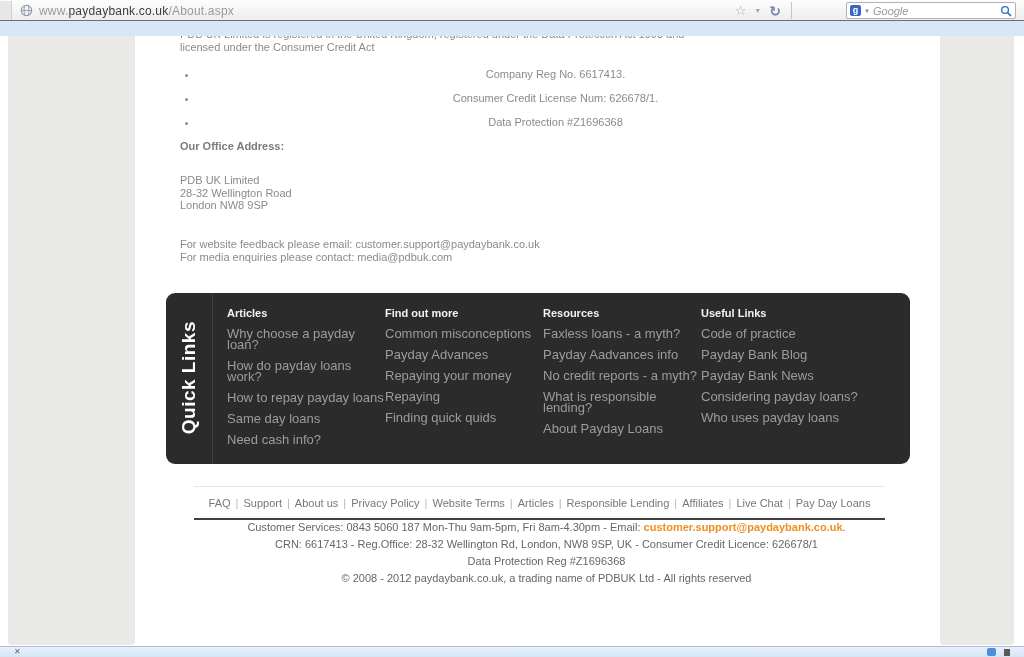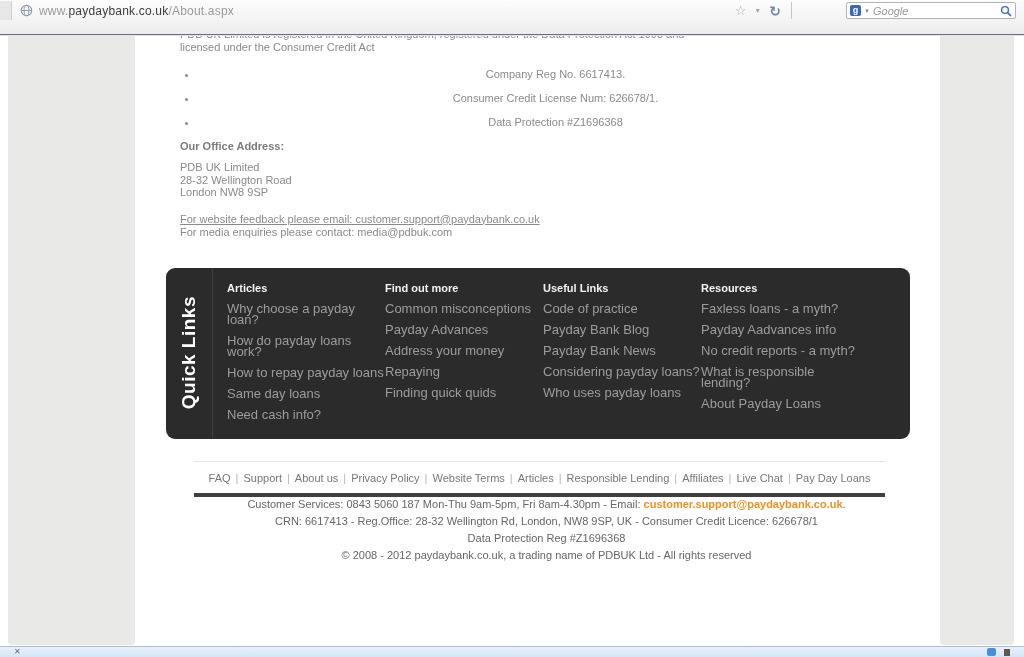--- a/index.html
+++ b/index.html
@@ -1,20 +1,20 @@
 <!DOCTYPE html>
 <html><head>
 <meta charset="utf-8">
 <style>
   * { margin:0; padding:0; box-sizing:border-box; }
   html,body { width:1024px; height:657px; overflow:hidden; background:#fff;
     font-family:"Liberation Sans","DejaVu Sans",sans-serif; }
 
   
-  #chrome { position:absolute; top:0; left:0; width:1024px; height:35px;
+  #chrome { position:absolute; top:0; left:0; width:1024px; height:21px;
     background:linear-gradient(#fdfdfd,#ededed); border-bottom:1px solid #6e6e6e; z-index:10; }
   #urlbar { position:absolute; left:0; top:1px; height:19px; width:800px; display:flex; align-items:center; }
   .edge-sliver { width:12px; height:19px; background:#e7e7e7; border-right:1px solid #cfcfcf; }
   #globe-icon { margin:0 6px 0 8px; width:13px; height:13px; }
   .url-text { font-size:12px; letter-spacing:.2px; white-space:nowrap; }
   .url-www,.url-path { color:#9a9a9a; }
   .url-domain { color:#3c3c3c; }
   #urlbar-right { position:absolute; right:230px; top:0; height:21px; display:flex; align-items:center; gap:8px; }
   .chrome-glyph { font-size:13px; color:#ababab; line-height:1; }
   .chrome-caret { font-size:7px; color:#a5a5a5; }
@@ -40,38 +40,38 @@
   #side-right { left:940px; width:74px; }
 
   
   #content { position:absolute; top:21px; left:135px; width:805px; z-index:1;
     color:#8a8a8a; font-size:11px; }
   #content-inner { padding:7px 27px 0 45px; }
   .intro { line-height:13px; }
   #reg-bullet-list { list-style:disc; margin:14px 0 0 18px; color:#8a8a8a; }
   #reg-bullet-list li { margin-bottom:12px;text-align:center; }
   .office-heading { font-weight:bold; color:#7b7b7b; margin-top:3px; }
-  .address { margin-top:9px; line-height:12.5px; }
+  .address { margin-top:22px; line-height:12.5px; }
   .contact-line { margin-top:1px; }
-  .contact-line.first { margin-top:14px;text-decoration:underline; }
+  .contact-line.first { margin-top:26px; }
 
   
   #quicklinks { position:relative; margin:30px 0 0 -14px; width:744px; height:171px;
     background:#2b2b2b; border-radius:9px; }
   #ql-strip { position:absolute; left:0; top:0; width:47px; height:100%;
     border-right:1px solid #3f3f3f; display:flex; align-items:center; justify-content:center; }
   #ql-label { writing-mode:vertical-rl; transform:rotate(180deg); color:#fff; font-size:19px;
     font-weight:bold; letter-spacing:.5px; white-space:nowrap; }
   #ql-columns { position:absolute; left:61px; top:14px; display:flex; }
   .ql-col { width:158px; }
   .ql-header { color:#f2f2f2; font-weight:bold; font-size:11px; margin-bottom:9px; }
   .ql-link { display:block; color:#9c9c9c; font-size:13px; text-decoration:none; margin-bottom:10px; line-height:11px; }
 
   
-  #footer-nav { margin:22px 28px 0 14px; border-top:1px solid #e6e6e6; border-bottom:4px solid #404040;
+  #footer-nav { margin:22px 28px 0 14px; border-top:1px solid #e6e6e6; border-bottom:2px solid #404040;
     padding:10px 0 9px 0; text-align:center; color:#aaa; font-size:11px; }
   #footer-nav a { color:#777; text-decoration:none; margin:0 5px; }
   .pipe { color:#b5b5b5; }
 
   
   #footer-info { margin-top:2px; text-align:center; color:#666; font-size:11px; }
   #footer-info p { margin-bottom:6px; line-height:11px; }
   #customer-email { color:#ef8f1f; text-decoration:none; font-weight:bold; }
 
   
@@ -147,39 +147,39 @@
             <a class="ql-link" href="#">Why choose a payday loan?</a>
             <a class="ql-link" href="#">How do payday loans work?</a>
             <a class="ql-link" href="#">How to repay payday loans</a>
             <a class="ql-link" href="#">Same day loans</a>
             <a class="ql-link" href="#">Need cash info?</a>
           </div>
           <div class="ql-col">
             <div class="ql-header">Find out more</div>
             <a class="ql-link" href="#">Common misconceptions</a>
             <a class="ql-link" href="#">Payday Advances</a>
-            <a class="ql-link" href="#">Address your money</a>
+            <a class="ql-link" href="#">Repaying your money</a>
             <a class="ql-link" href="#">Repaying</a>
             <a class="ql-link" href="#">Finding quick quids</a>
+          </div>
+          <div class="ql-col">
+            <div class="ql-header">Resources</div>
+            <a class="ql-link" href="#">Faxless loans - a myth?</a>
+            <a class="ql-link" href="#">Payday Aadvances info</a>
+            <a class="ql-link" href="#">No credit reports - a myth?</a>
+            <a class="ql-link" href="#">What is responsible lending?</a>
+            <a class="ql-link" href="#">About Payday Loans</a>
           </div>
           <div class="ql-col">
             <div class="ql-header">Useful Links</div>
             <a class="ql-link" href="#">Code of practice</a>
             <a class="ql-link" href="#">Payday Bank Blog</a>
             <a class="ql-link" href="#">Payday Bank News</a>
             <a class="ql-link" href="#">Considering payday loans?</a>
             <a class="ql-link" href="#">Who uses payday loans</a>
-          </div>
-          <div class="ql-col">
-            <div class="ql-header">Resources</div>
-            <a class="ql-link" href="#">Faxless loans - a myth?</a>
-            <a class="ql-link" href="#">Payday Aadvances info</a>
-            <a class="ql-link" href="#">No credit reports - a myth?</a>
-            <a class="ql-link" href="#">What is responsible lending?</a>
-            <a class="ql-link" href="#">About Payday Loans</a>
           </div>
         </div>
     </div>
 
     <div id="footer-nav"><a href="#">FAQ</a><span class="pipe">|</span><a href="#">Support</a><span class="pipe">|</span><a href="#">About us</a><span class="pipe">|</span><a href="#">Privacy Policy</a><span class="pipe">|</span><a href="#">Website Terms</a><span class="pipe">|</span><a href="#">Articles</a><span class="pipe">|</span><a href="#">Responsible Lending</a><span class="pipe">|</span><a href="#">Affiliates</a><span class="pipe">|</span><a href="#">Live Chat</a><span class="pipe">|</span><a href="#">Pay Day Loans</a></div>
 
     <div id="footer-info">
       <p><span>Customer Services: 0843 5060 187 Mon-Thu 9am-5pm, Fri 8am-4.30pm - Email: </span><a id="customer-email" href="#">customer.support@paydaybank.co.uk</a><span>.</span></p>
       <p>CRN: 6617413 - Reg.Office: 28-32 Wellington Rd, London, NW8 9SP, UK - Consumer Credit Licence: 626678/1</p>
       <p>Data Protection Reg #Z1696368</p>

